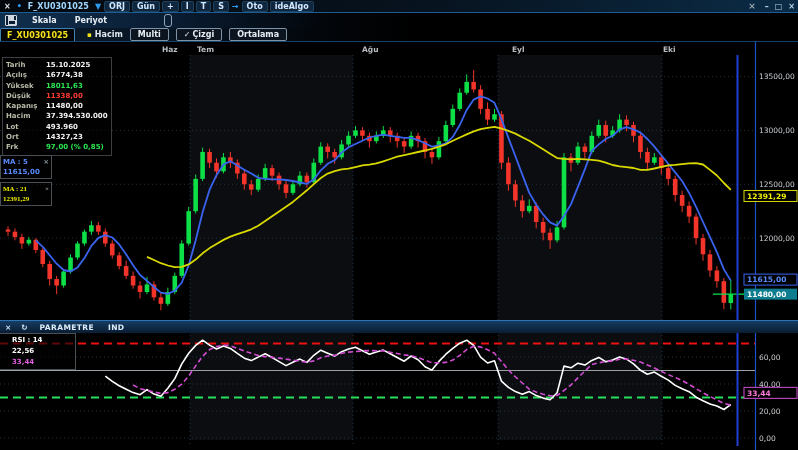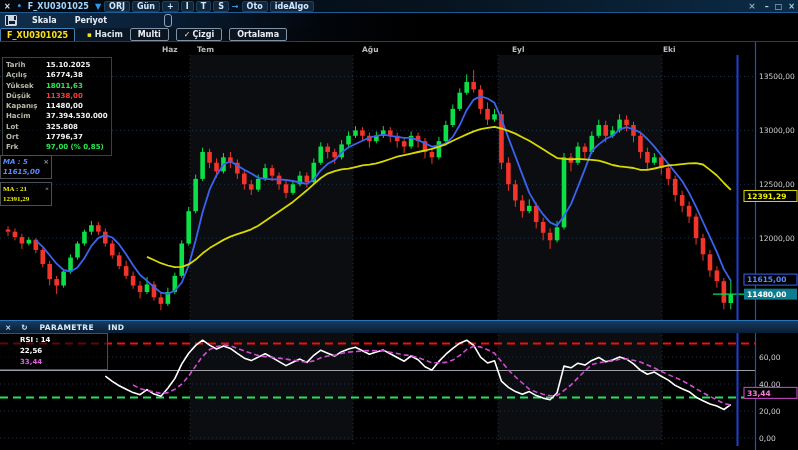--- a/index.html
+++ b/index.html
@@ -59,35 +59,35 @@
   .q-row { display:flex; }
   .q-label { width:40px; color:#b9b9a8; }
   .q-value { flex:1; }
 
   
   .ma-chip { position:absolute; left:0; width:52px; border:1px solid #4a4f54;
     background:rgba(2,2,2,.55); font-size:7px; font-weight:bold; line-height:10px;
     padding:1px 2px; z-index:3; }
   .ma-head { display:flex; justify-content:space-between; }
   .ma-x { color:#8a9298; cursor:default; }
-  #ma-chip-5  { top:113px;font-style:italic; }
+  #ma-chip-5  { top:113px; }
   #ma-chip-21 { top:140px;font-family:Liberation Serif, serif; }
 
   
   #ind-header { position:absolute; left:0; top:278px; width:798px; height:13px;
     background:linear-gradient(180deg,#163c62,#0a1d33);
     border-top:1px solid #2d74b8; display:flex; align-items:center;
     font-size:7.5px; font-weight:bold; color:#dcecf8; z-index:3; }
   .ind-ico { padding:0 5px; color:#cfe3f2; }
   .ind-item { padding:0 7px; letter-spacing:.4px; }
 
   
-  #rsi-legend { position:absolute; left:0; top:291px; width:108px;
+  #rsi-legend { position:absolute; left:0; top:291px; width:76px;
     border:1px solid #4a4f54; border-left:none; background:rgba(2,2,2,.6);
-    font-size:7px; font-weight:bold; line-height:11px; padding:1px 20px; z-index:3; }
+    font-size:7px; font-weight:bold; line-height:11px; padding:1px 12px; z-index:3; }
 </style>
 </head>
 <body>
 
 <div id="app">
 
   <div id="toolbar1">
     <span class="tb-item" style="color:#dfe8ef">×</span>
     <span class="tb-item tb-ico">•</span>
     <span class="tb-item">F_XU0301025</span>
@@ -408,25 +408,25 @@
         <div class="q-row">
           <span class="q-label">Kapanış</span>
           <span class="q-value" style="color: rgb(242, 242, 242);">11480,00</span>
         </div>
         <div class="q-row">
           <span class="q-label">Hacim</span>
           <span class="q-value" style="color: rgb(242, 242, 242);">37.394.530.000</span>
         </div>
         <div class="q-row">
           <span class="q-label">Lot</span>
-          <span class="q-value" style="color: rgb(242, 242, 242);">325.808</span>
+          <span class="q-value" style="color: rgb(242, 242, 242);">493.960</span>
         </div>
         <div class="q-row">
           <span class="q-label">Ort</span>
-          <span class="q-value" style="color: rgb(242, 242, 242);">17796,37</span>
+          <span class="q-value" style="color: rgb(242, 242, 242);">14327,23</span>
         </div>
         <div class="q-row">
           <span class="q-label">Frk</span>
           <span class="q-value" style="color: rgb(44, 230, 82);">97,00 (% 0,85)</span>
         </div>
       </div>
 
     <div class="ma-chip" id="ma-chip-5">
       <div class="ma-head">
         <span style="color:#5a8cff">MA : 5</span>

